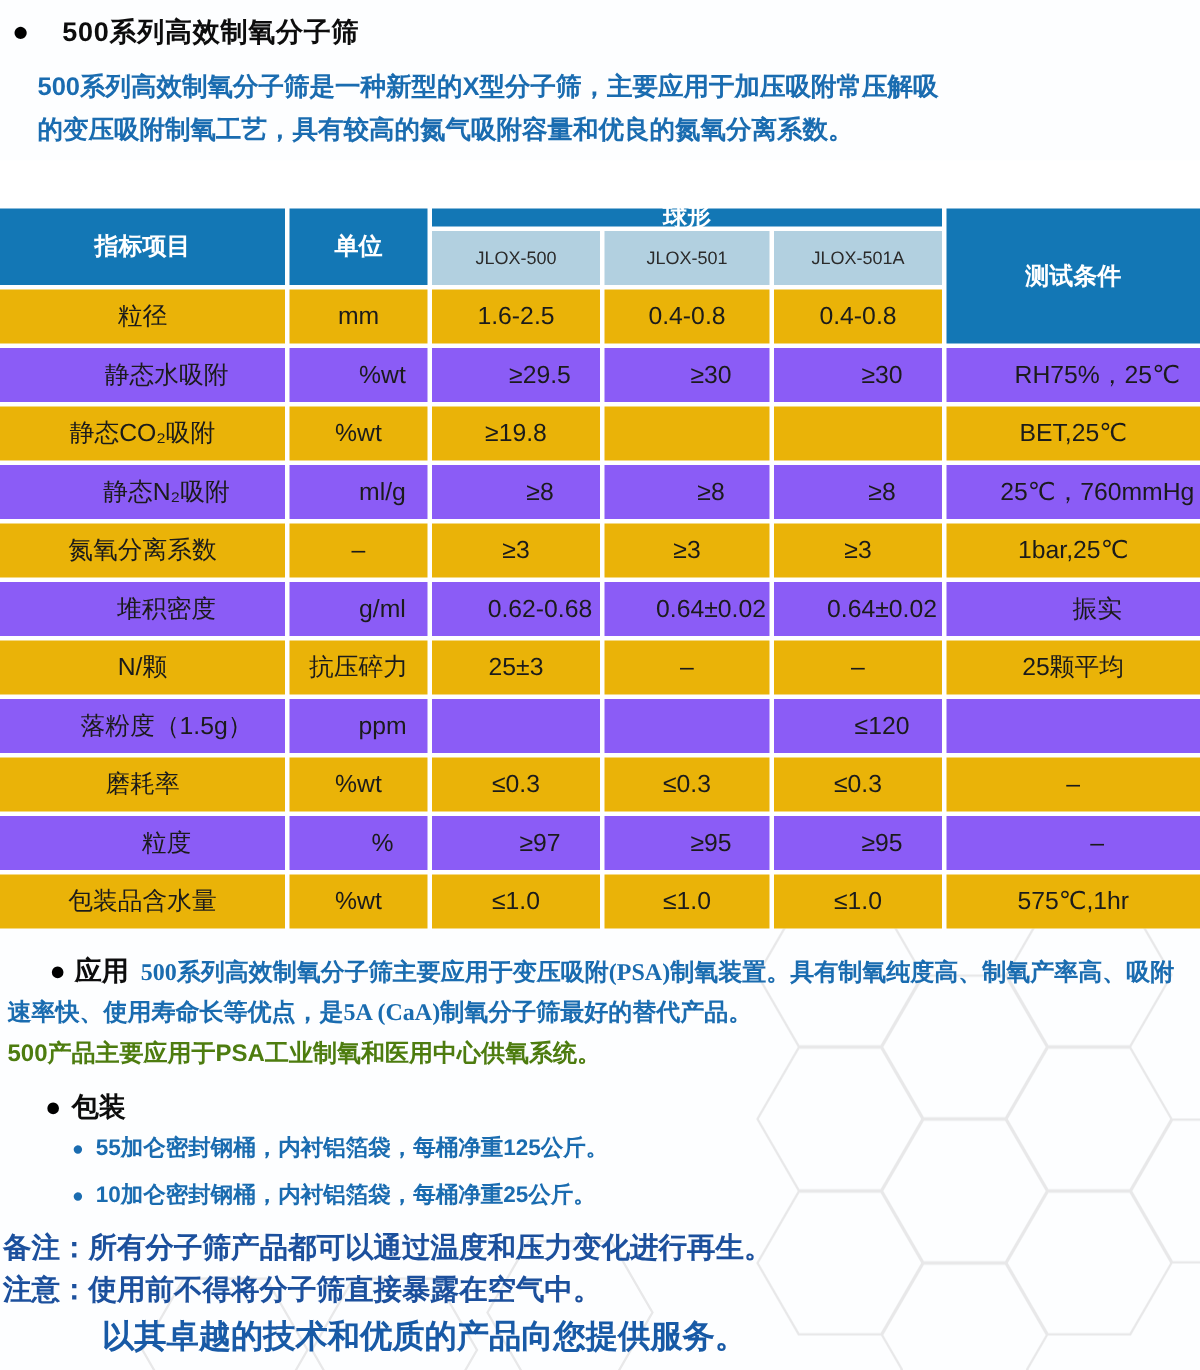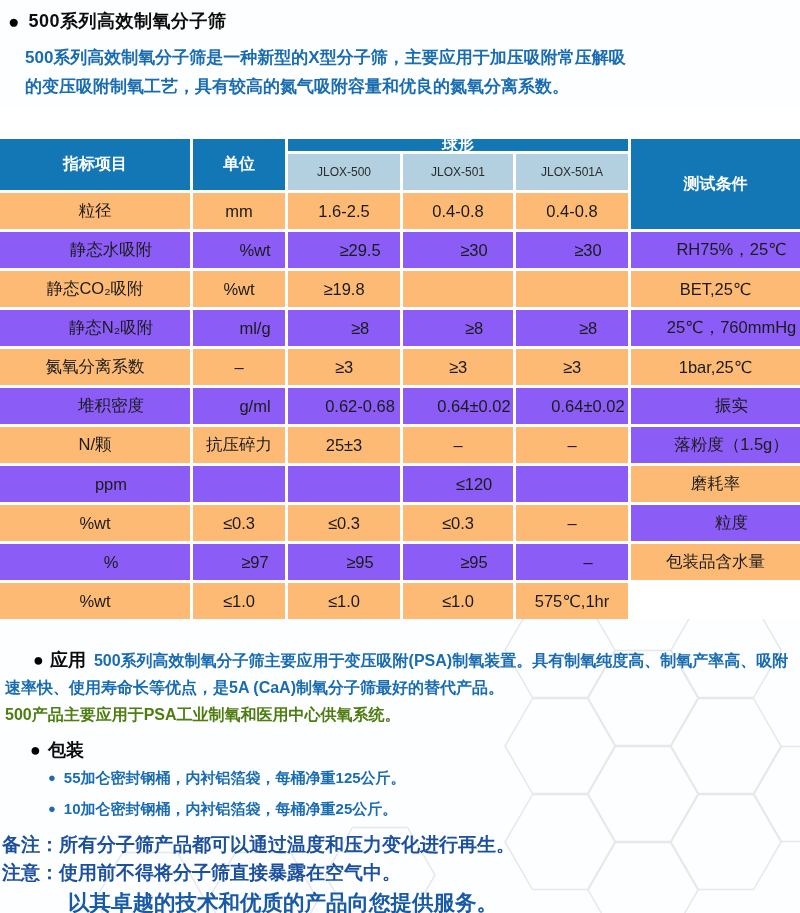--- a/index.html
+++ b/index.html
@@ -10,46 +10,46 @@
     position:relative;
     overflow:hidden;
     color:#1b1b1b;
   }
   .content { position:relative; z-index:1; }
   .watermark { position:absolute; left:0; top:595px; z-index:0; pointer-events:none; }
 
   
   .title-row { display:flex; align-items:center; gap:9px; padding:9px 0 0 8px; }
   .title-bullet { font-size:19px; line-height:19px; color:#000; }
-  .page-title { font-size:18px; font-weight:bold; color:#0d0d0d; letter-spacing:.5px; }
+  .page-title { font-size:18px; font-weight:bold; color:#0d0d0d; letter-spacing:.5px;margin-left:13px; }
 
   
   .intro { padding:10px 6px 0 5px; color:#1a6cb0; font-size:17px; font-weight:bold; line-height:29px;margin-left:20px; }
 
   
   .spec-table {
     margin-top:6px;
     display:grid;
     grid-template-columns:190px 92px 112px 110px 112px 1fr;
     grid-template-rows:44px 36px repeat(11, 36px);
     gap:3px;
     background:#ffffff;
     width:800px;
   }
   .c { display:flex; align-items:center; justify-content:center; text-align:center; font-size:16.5px; color:#1b1b1b; }
   .h { background:#1377b5; color:#ffffff; font-weight:bold; font-size:16px;margin-top:32px; }
   .sub { background:#b2d0e0; color:#2b2b2b; font-size:12px; }
-  .m { background:#fdba74; }
+  .m { background:#eab308; }
   .l { background:#8b5cf6;padding-left:32px; }
   .sp-row2 { grid-row:span 2; }
   .sp-col3 { grid-column:span 3; }
   .sp-row3 { grid-row:span 3; }
 
   
-  .app-block { margin-top:28px; padding:0 4px 0 5px; color:#1a6cb0; font-size:16px; font-weight:bold; line-height:27px; }
+  .app-block { margin-top:15px; padding:0 4px 0 5px; color:#1a6cb0; font-size:16px; font-weight:bold; line-height:27px;font-family:Liberation Serif, serif; }
   .inline-bullet { color:#000; font-size:18px; margin:0 6px 0 28px; }
   .inline-label { color:#0d0d0d; font-size:18px; font-weight:bold; margin-right:8px; }
   .app-line { padding:0 4px 0 5px; color:#4d7c0f; font-size:16px; font-weight:bold; line-height:27px; }
 
   .pack-block { margin-top:10px; }
   .pack-head { display:flex; align-items:center; gap:7px; padding-left:30px; }
   .pack-head .b { font-size:18px; color:#000; line-height:18px; }
   .pack-label { font-size:18px; font-weight:bold; color:#0d0d0d; }
   .pack-item { display:flex; align-items:center; gap:8px; padding-left:48px; color:#1a6cb0; font-size:15px; font-weight:bold; line-height:31px; }
   .pack-item .b { color:#1a6cb0; font-size:13px; line-height:13px; }
@@ -143,20 +143,21 @@
     <div class="c l">0.62-0.68</div>
     <div class="c l">0.64±0.02</div>
     <div class="c l">0.64±0.02</div>
     <div class="c l">振实</div>
 
     <div class="c m">N/颗</div>
     <div class="c m">抗压碎力</div>
     <div class="c m">25±3</div>
     <div class="c m">–</div>
     <div class="c m">–</div>
+    <div class="c m">25颗平均</div>
 
     <div class="c l">落粉度（1.5g）</div>
     <div class="c l">ppm</div>
     <div class="c l"></div>
     <div class="c l"></div>
     <div class="c l">≤120</div>
     <div class="c l"></div>
 
     <div class="c m">磨耗率</div>
     <div class="c m">%wt</div>

